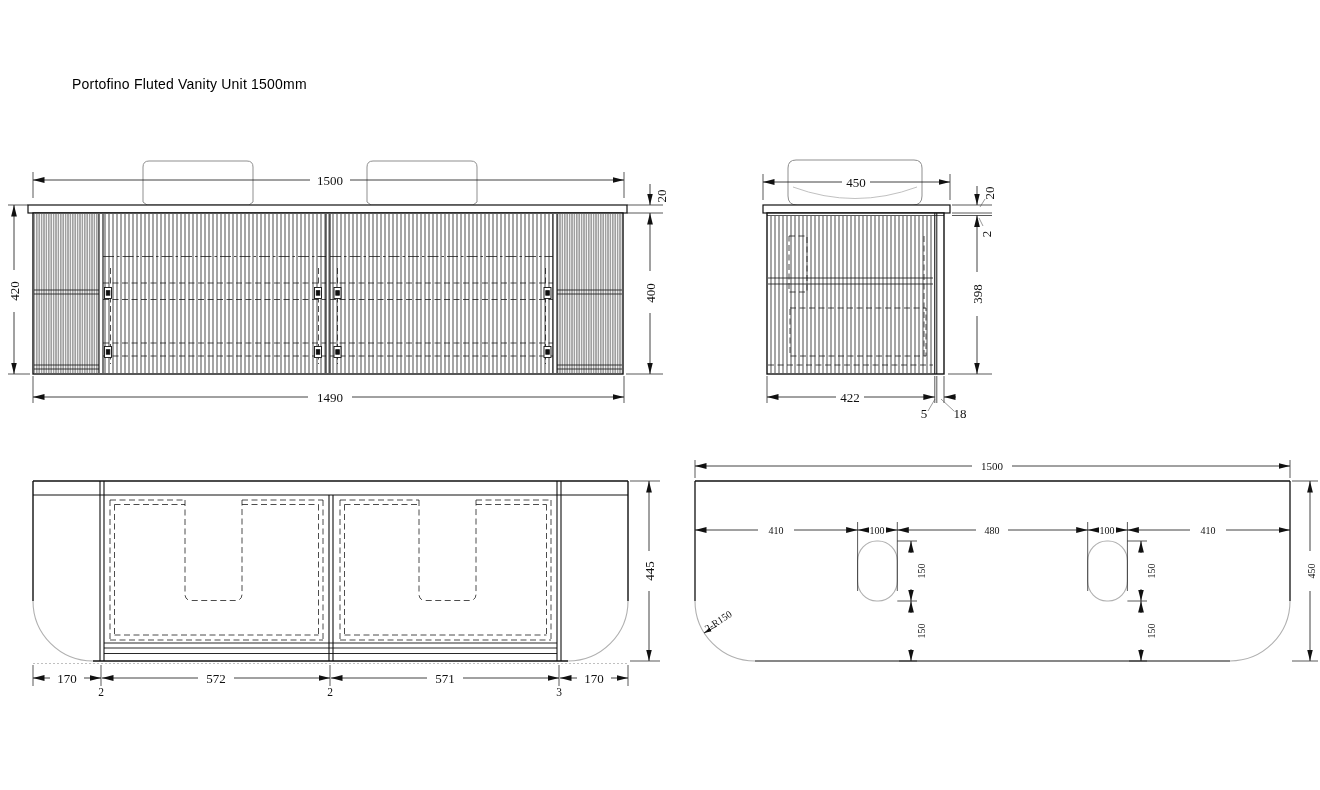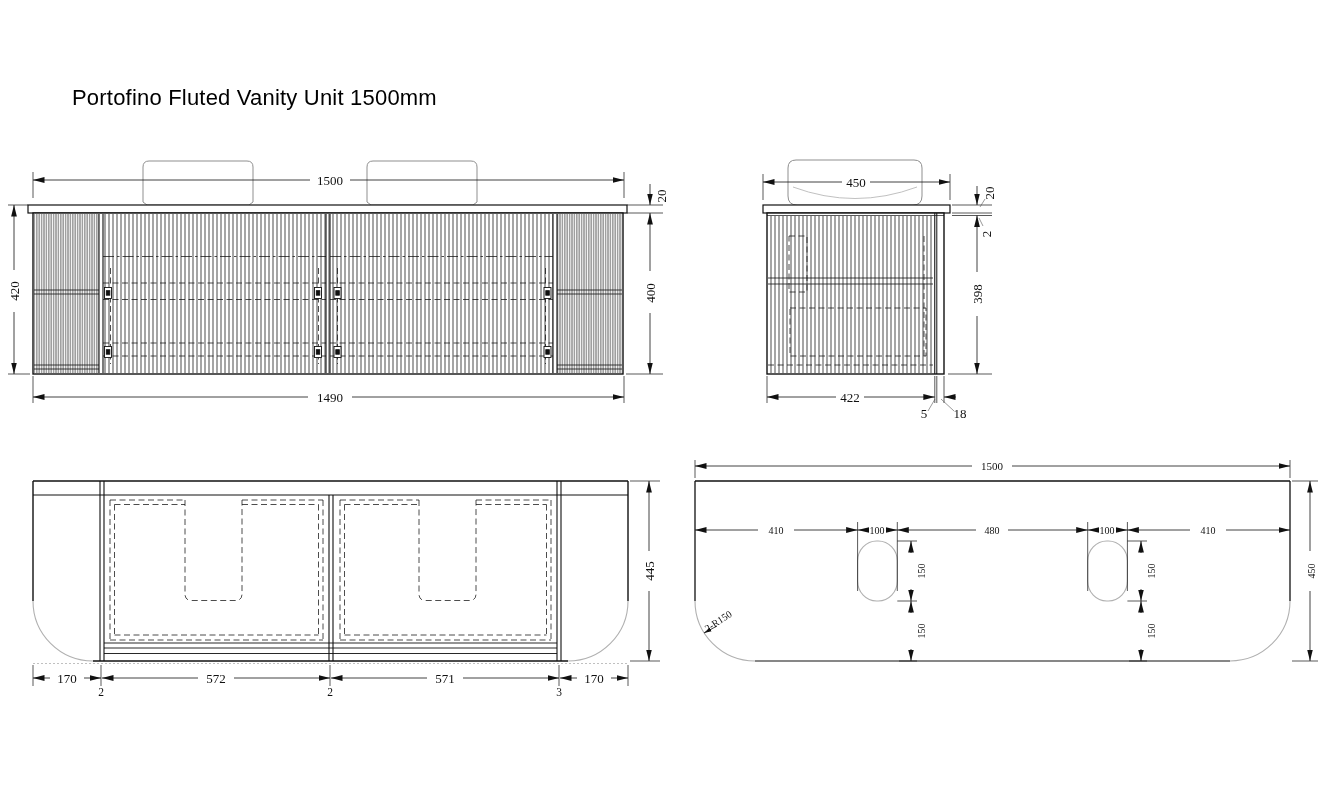--- a/index.html
+++ b/index.html
@@ -1,21 +1,21 @@
 <!DOCTYPE html>
 <html><head>
 <meta charset="utf-8">
 <style>
   html,body { margin:0; padding:0; }
   body {
     width:1320px; height:790px; position:relative; background:#ffffff;
     font-family:"Liberation Sans", sans-serif; overflow:hidden;
   }
   .title {
-    position:absolute; left:72px; top:85px; font-size:22px; color:#000;
+    position:absolute; left:72px; top:76px; font-size:14px; color:#000;
     letter-spacing:0.2px;
   }
   svg.view { position:absolute; overflow:visible; }
   .ol  { stroke:#111; fill:none; }
   .dim { stroke:#111; stroke-width:0.8; fill:none; }
   .ext { stroke:#111; stroke-width:0.7; fill:none; }
   .dsh { stroke:#111; stroke-width:0.75; fill:none; stroke-dasharray:6 3.5; }
   .dshdot { stroke:#111; stroke-width:0.75; fill:none; stroke-dasharray:11 3 2.5 3; }
   .gry { stroke:#b0b0b0; fill:none; }
   .gry2 { stroke:#8f8f8f; fill:#fff; }

